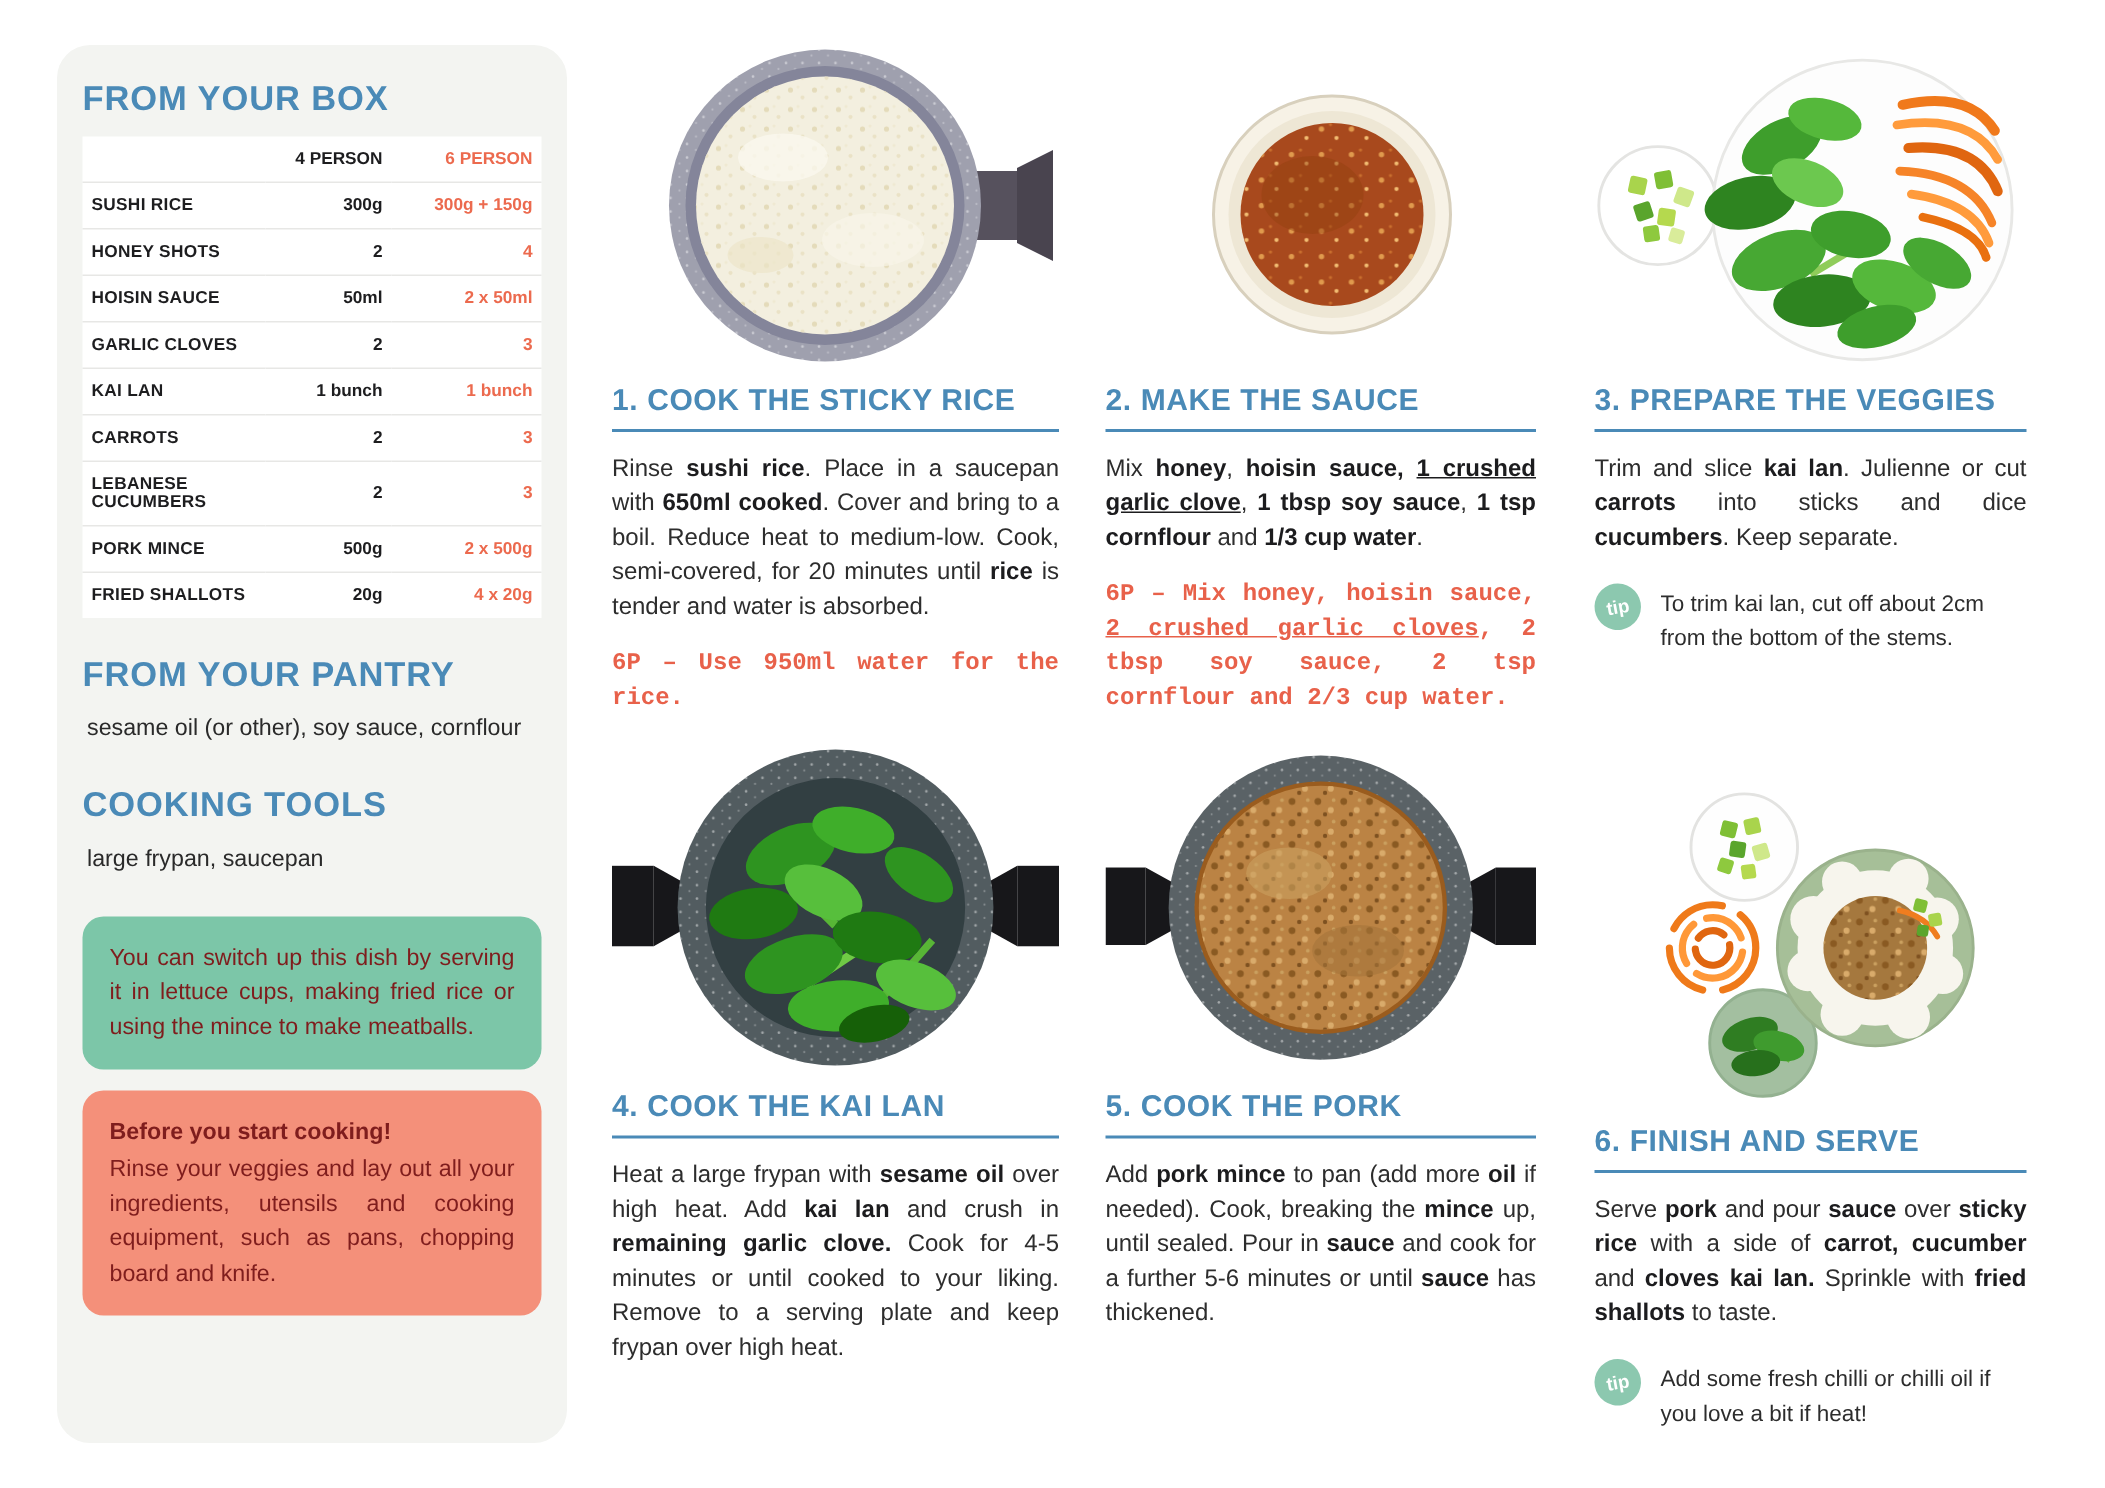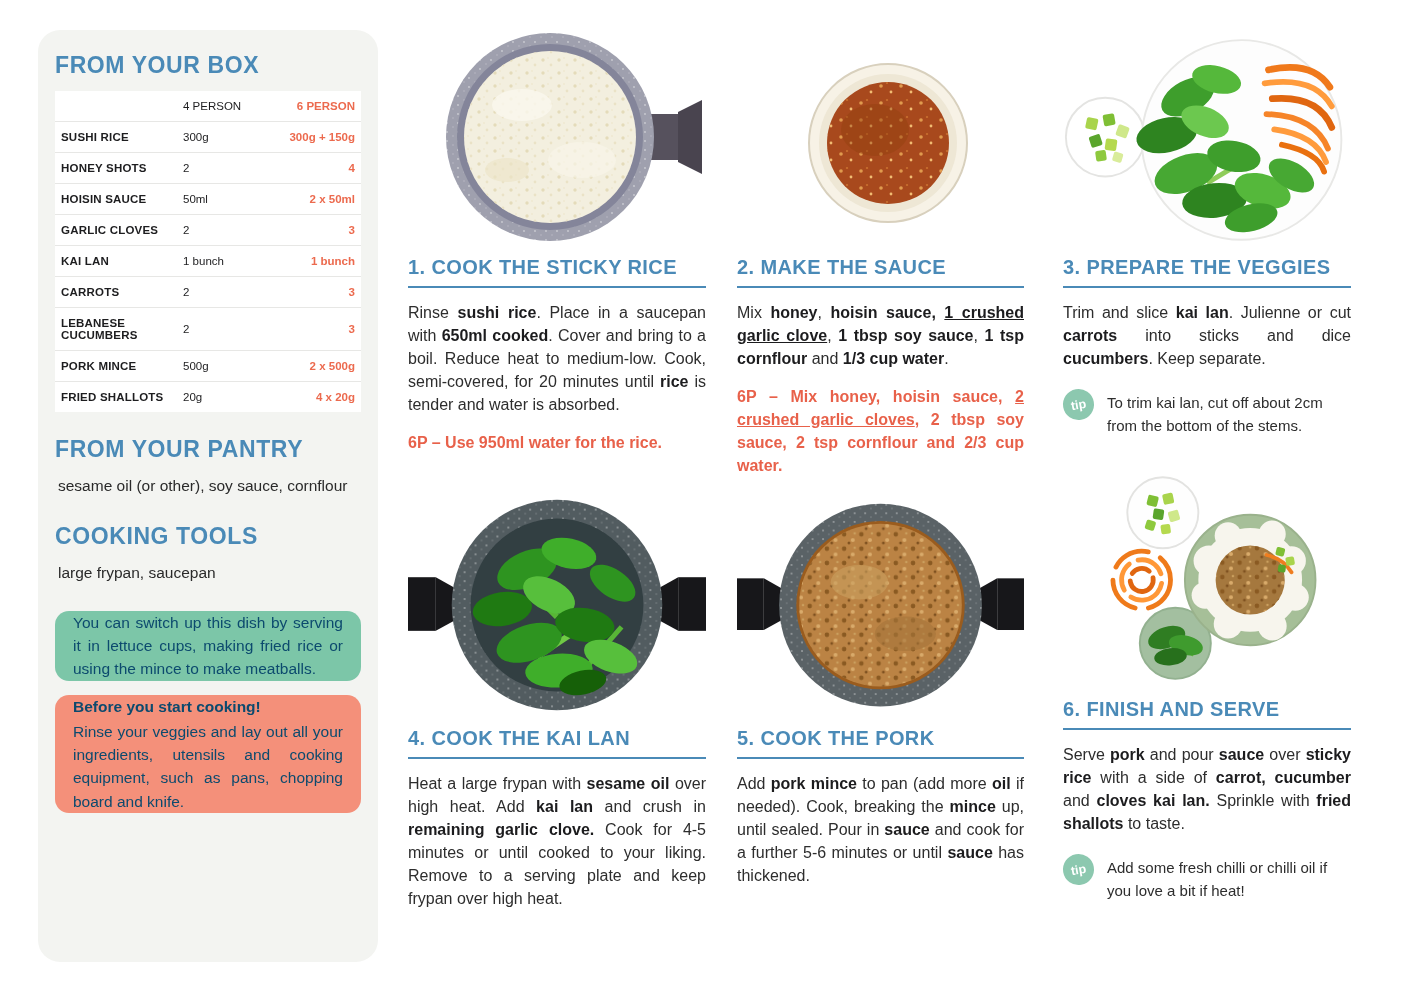--- a/index.html
+++ b/index.html
@@ -14,55 +14,55 @@
     padding:22px 17px 20px 17px;
   }
   .side-heading{
     color:#4a8ab7;font-weight:800;font-size:23px;letter-spacing:.6px;
     text-transform:uppercase;margin:0 0 12px 0;
   }
   .box-table{width:100%;background:#ffffff;border-collapse:collapse;margin-bottom:24px;}
   .box-table td,.box-table th{padding:9px 6px;font-size:11.5px;}
   .box-table tr + tr td, .box-table tr + tr th{border-top:1px solid #e7e7e5;}
   .c-item{text-align:left;font-weight:700;color:#1d1d1f;letter-spacing:.2px;}
-  .c-p4{text-align:left;font-weight:400;color:#1d1d1f;width:72px;}
+  .c-p4{text-align:right;font-weight:700;color:#1d1d1f;width:72px;}
   .c-p6{text-align:right;font-weight:700;color:#ec6a4e;width:88px;}
   .side-text{font-size:15.5px;line-height:1.45;text-align:justify;margin:0 3px 26px 3px;color:#2a2a2a;}
-  .note-box{border-radius:14px;color:#0c4a6e;padding:0 18px;font-size:15.5px;
+  .note-box{border-radius:14px;color:#7f1d1d;padding:16px 18px;font-size:15.5px;
     line-height:1.5;text-align:justify;margin:0 0 14px 0;}
   .note-green{background:#7cc6a8;}
   .note-orange{background:#f4907a;}
   .note-title{font-weight:800;display:block;margin-bottom:2px;text-align:left;}
   
   .step{position:absolute;}
   .photo-box{display:flex;align-items:center;justify-content:center;}
   .step-title{
     color:#4a8ab7;font-weight:800;font-size:20px;letter-spacing:.4px;
     text-transform:uppercase;margin:8px 0 0 0;
   }
   .rule{border-bottom:2px solid #4a8ab7;margin:7px 0 13px 0;}
   .body-text{font-size:16px;line-height:1.44;text-align:justify;margin:0;color:#2d2d2d;}
   .body-text .b{font-weight:700;color:#1c1c1e;}
   .body-text .u{text-decoration:underline;}
   .note-6p{font-size:16px;line-height:1.44;text-align:justify;margin:15px 0 0 0;
-    color:#e8614a;font-weight:700;}
+    color:#e8614a;font-weight:700;font-family:Liberation Mono, monospace;}
   .note-6p .u{text-decoration:underline;}
   .tip-row{display:flex;gap:13px;margin-top:19px;align-items:flex-start;}
   .tip-badge{
     flex:0 0 auto;width:31px;height:31px;border-radius:50%;background:#8cc8af;
     color:#ffffff;font-size:12.5px;font-weight:800;display:flex;align-items:center;
     justify-content:center;transform:rotate(-10deg);
   }
   .tip-text{font-size:15px;line-height:1.55;margin:2px 0 0 0;color:#2d2d2d;}
   #s1{left:408px;top:30px;width:298px;}
   #s2{left:737px;top:30px;width:287px;}
   #s3{left:1063px;top:30px;width:288px;}
   #s4{left:408px;top:497px;width:298px;}
   #s5{left:737px;top:497px;width:287px;}
-  #s6{left:1063px;top:468px;width:288px;}
+  #s6{left:1063px;top:520px;width:288px;}
   #s1 .photo-box,#s2 .photo-box,#s3 .photo-box{height:218px;}
   #s4 .photo-box,#s5 .photo-box,#s6 .photo-box{height:222px;}
 </style>
 </head>
 <body>
 
 <svg width="0" height="0" style="position:absolute" aria-hidden="true">
   <defs>
     <pattern id="p-rice" width="16" height="13" patternUnits="userSpaceOnUse">
       <circle cx="3" cy="4" r="1.7" fill="#e4dbba"></circle>

